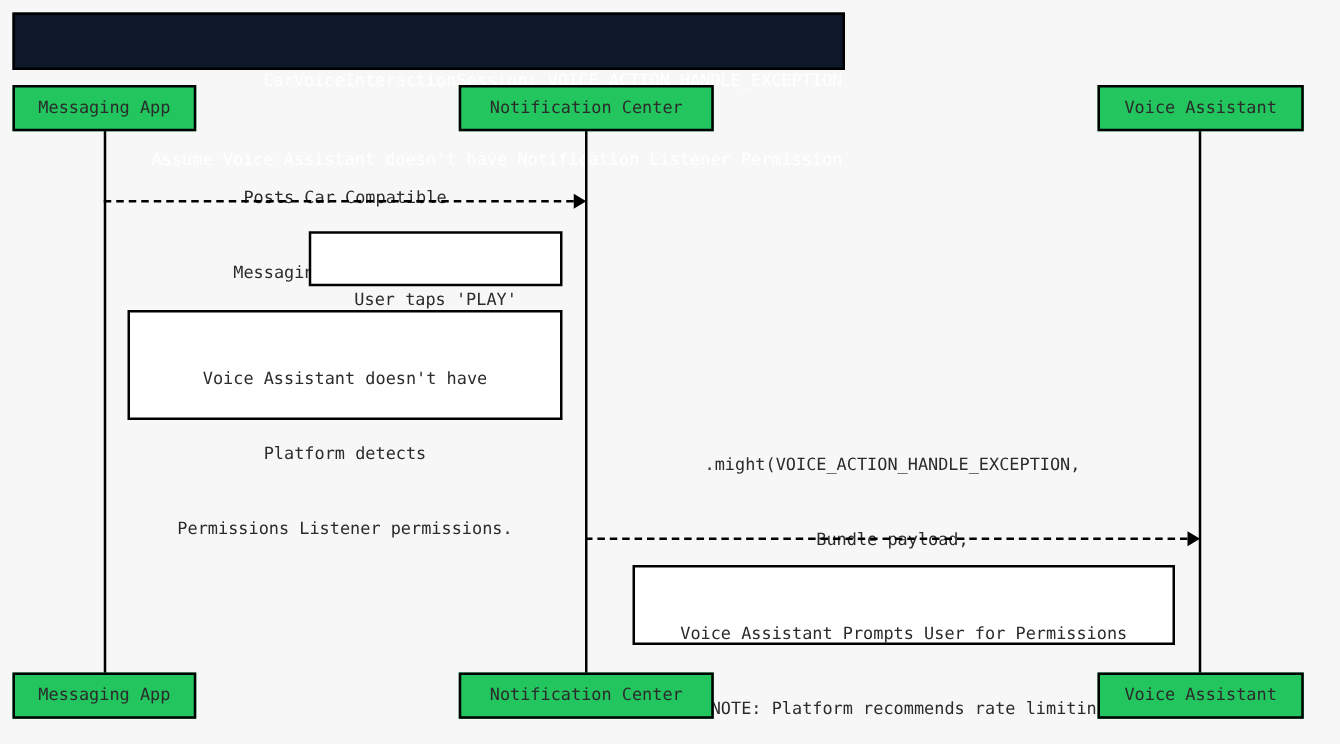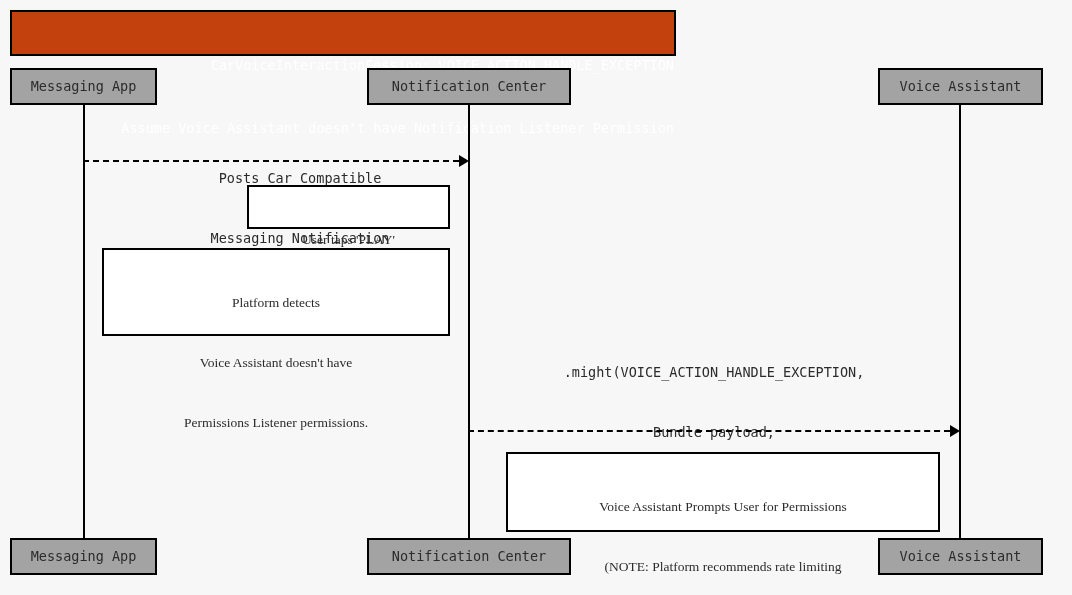--- a/index.html
+++ b/index.html
@@ -19,21 +19,21 @@
     height: 595px;
   }
 
   
   .title-banner {
     position: absolute;
     left: 10px;
     top: 10px;
     width: 666px;
     height: 46px;
-    background: #c2410c;
+    background: #0f172a;
     border: 2px solid #000000;
     box-sizing: border-box;
     color: #ffffff;
     font-size: 13.5px;
     line-height: 21px;
     text-align: right;
     padding-top: 1px;
     white-space: pre;
   }
   .title-line { display: block; }
@@ -41,21 +41,21 @@
   
   .lifeline {
     position: absolute;
     width: 2px;
     background: #000000;
   }
 
   
   .participant {
     position: absolute;
-    background: #a3a3a3;
+    background: #22c55e;
     border: 2px solid #000000;
     box-sizing: border-box;
     height: 37px;
     line-height: 33px;
     text-align: center;
     font-size: 13.5px;
     color: #2b2b2b;
     white-space: pre;
   }
 
@@ -64,21 +64,20 @@
     position: absolute;
     background: #ffffff;
     border: 2px solid #000000;
     box-sizing: border-box;
     text-align: center;
     font-size: 13.5px;
     line-height: 20px;
     color: #2b2b2b;
     padding-top: 3px;
     white-space: pre;
-    font-family: Liberation Serif, serif;
   }
   .note-line { display: block; }
 
   
   .msg-label {
     position: absolute;
     text-align: center;
     font-size: 13.5px;
     line-height: 20px;
     color: #2b2b2b;
@@ -119,53 +118,53 @@
   </div>
 
   <div class="lifeline" style="left:83px; top:104px; height:435px;"></div>
   <div class="lifeline" style="left:468px; top:104px; height:435px;"></div>
   <div class="lifeline" style="left:959px; top:104px; height:435px;"></div>
 
   <div class="participant" style="left:10px; top:68px; width:147px;">Messaging App</div>
   <div class="participant" style="left:367px; top:68px; width:204px;">Notification Center</div>
   <div class="participant" style="left:878px; top:68px; width:165px;">Voice Assistant</div>
 
-  <div class="msg-label" style="left:83px; top:128px; width:386px;padding-left:24px;">
+  <div class="msg-label" style="left:83px; top:108px; width:386px;">
     <span class="msg-line">Posts Car Compatible</span>
     <span class="msg-line">Messaging Notification</span>
   </div>
 
   <div class="arrow" style="left:83px; top:155px; width:386px;">
     <div class="shaft" style="width:376px;"></div>
     <div class="head" style="left:376px;"></div>
   </div>
 
   <div class="note" style="left:247px; top:185px; width:203px; height:44px;">
     <span class="note-line">User taps 'PLAY'</span>
     <span class="note-line">on Msg Notification</span>
   </div>
 
   <div class="note" style="left:102px; top:248px; width:348px; height:88px;">
+    <span class="note-line">Voice Assistant doesn't have</span>
     <span class="note-line">Platform detects</span>
-    <span class="note-line">Voice Assistant doesn't have</span>
     <span class="note-line">Permissions Listener permissions.</span>
   </div>
 
   <div class="msg-label" style="left:468px; top:322px; width:492px;">
     <span class="msg-line">.might(VOICE_ACTION_HANDLE_EXCEPTION,</span>
     <span class="msg-line">Bundle payload,</span>
     <span class="msg-line">VoiceInteractionSession.SHOW_SOURCE_NOTIFICATION)</span>
   </div>
 
   <div class="arrow" style="left:468px; top:425px; width:492px;">
     <div class="shaft" style="width:482px;"></div>
     <div class="head" style="left:482px;"></div>
   </div>
 
-  <div class="note" style="left:506px; top:452px; width:434px; height:80px;">
+  <div class="note" style="left:506px; top:452px; width:434px; height:64px;">
     <span class="note-line">Voice Assistant Prompts User for Permissions</span>
     <span class="note-line">(NOTE: Platform recommends rate limiting</span>
     
   </div>
 
   <div class="participant" style="left:10px; top:538px; width:147px;">Messaging App</div>
   <div class="participant" style="left:367px; top:538px; width:204px;">Notification Center</div>
   <div class="participant" style="left:878px; top:538px; width:165px;">Voice Assistant</div>
 
 </div>

